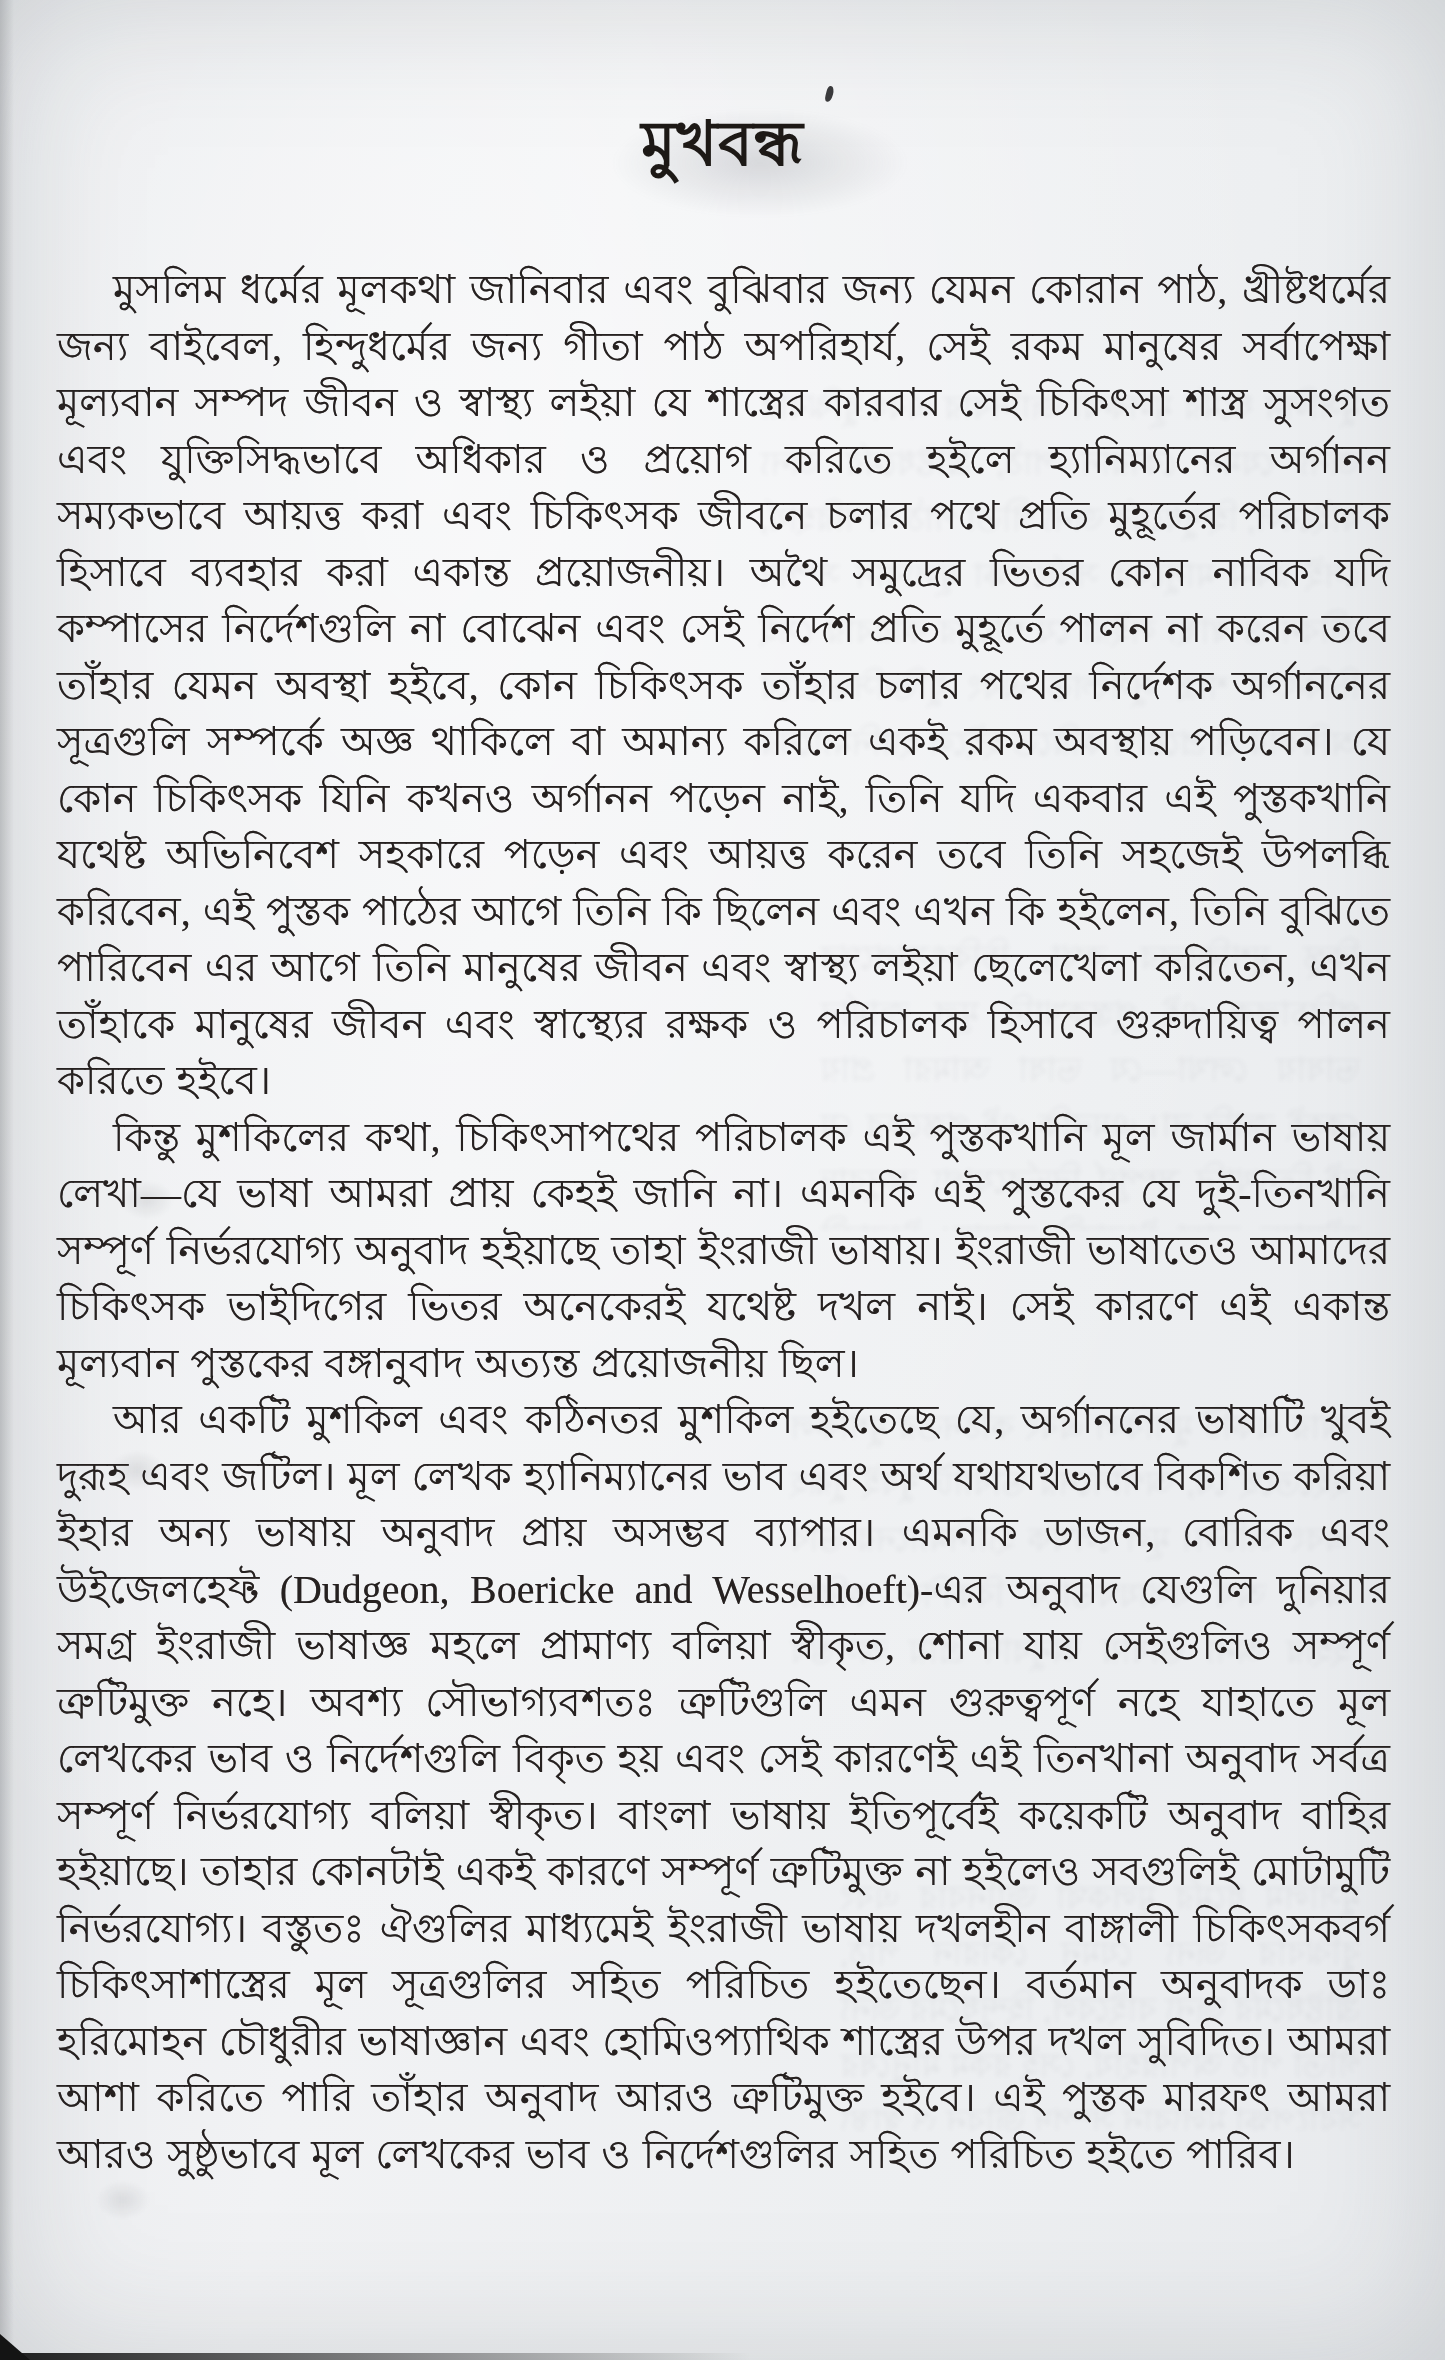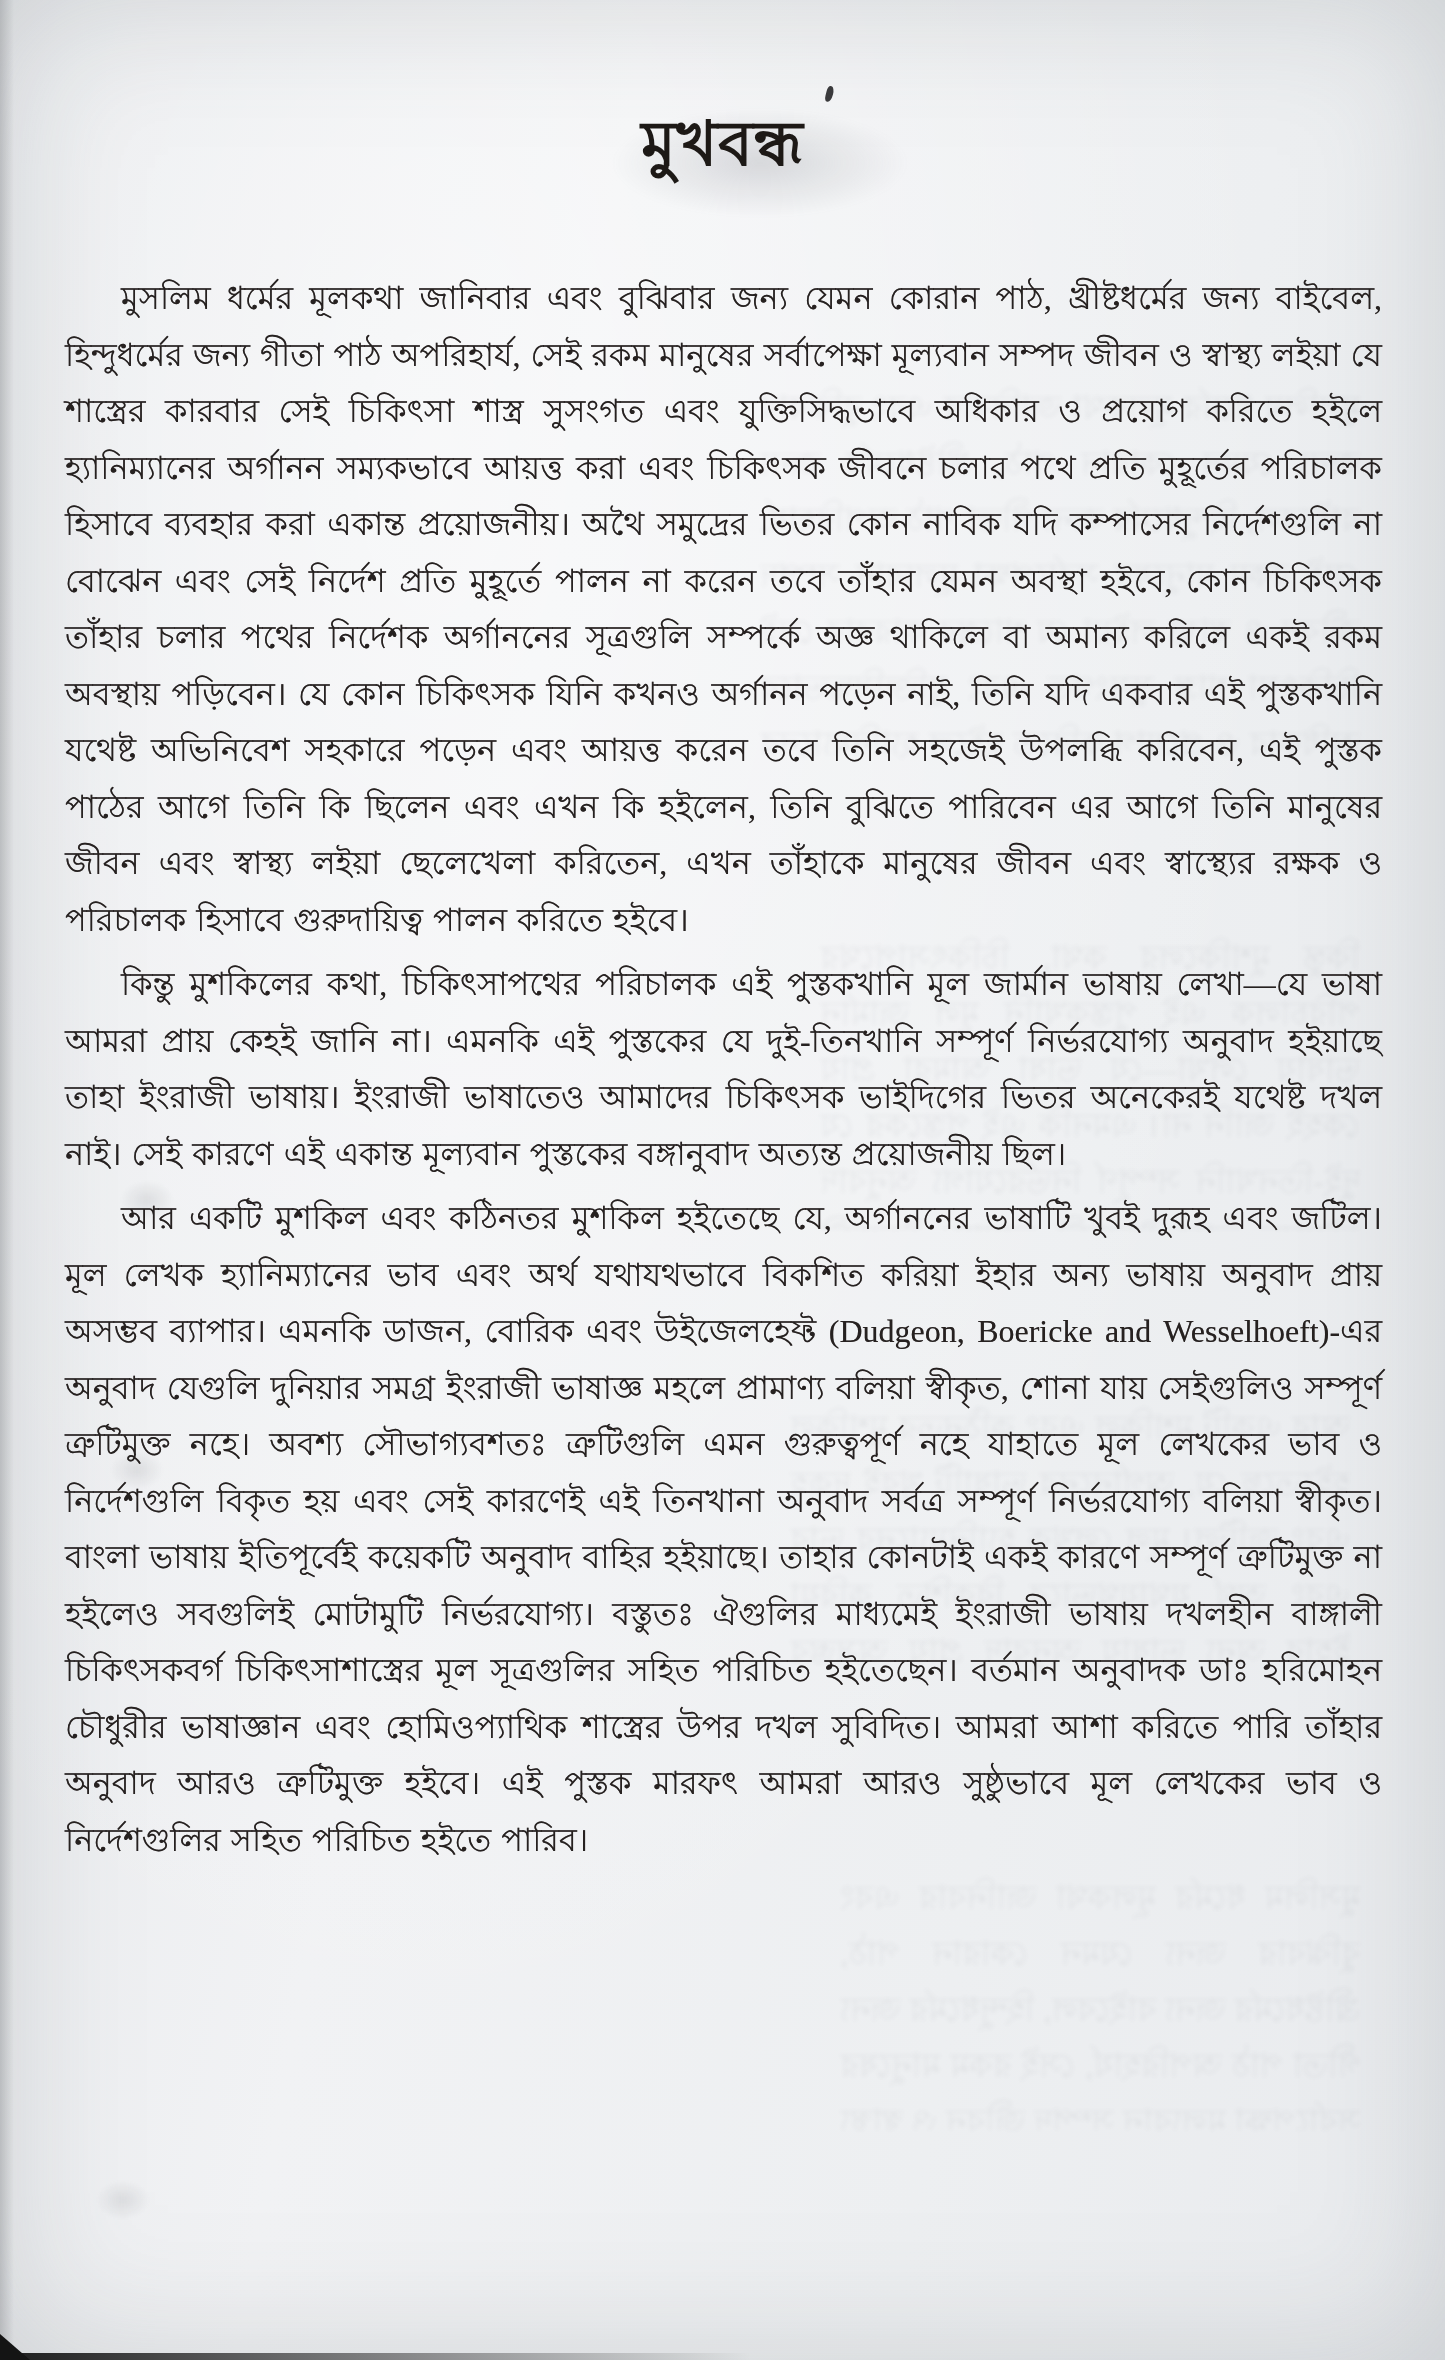--- a/index.html
+++ b/index.html
@@ -58,24 +58,24 @@
     color: #1d1916;
   }
 
   .body-text {
     position: absolute;
     left: 57px;
     right: 55px;
     top: 262px;
   }
   .body-text p {
-    margin: 8px;
+    margin: 0;
     text-indent: 56px;
     text-align: justify;
-    font-size: 32px;
+    font-size: 40px;
     line-height: 56.5px;
     word-spacing: 2px;
     color: #262120;
     text-shadow: 0 0 0.6px rgba(38,33,32,0.55);
   }
 
   
   .speck-top {
     position: absolute;
     left: 826px;

